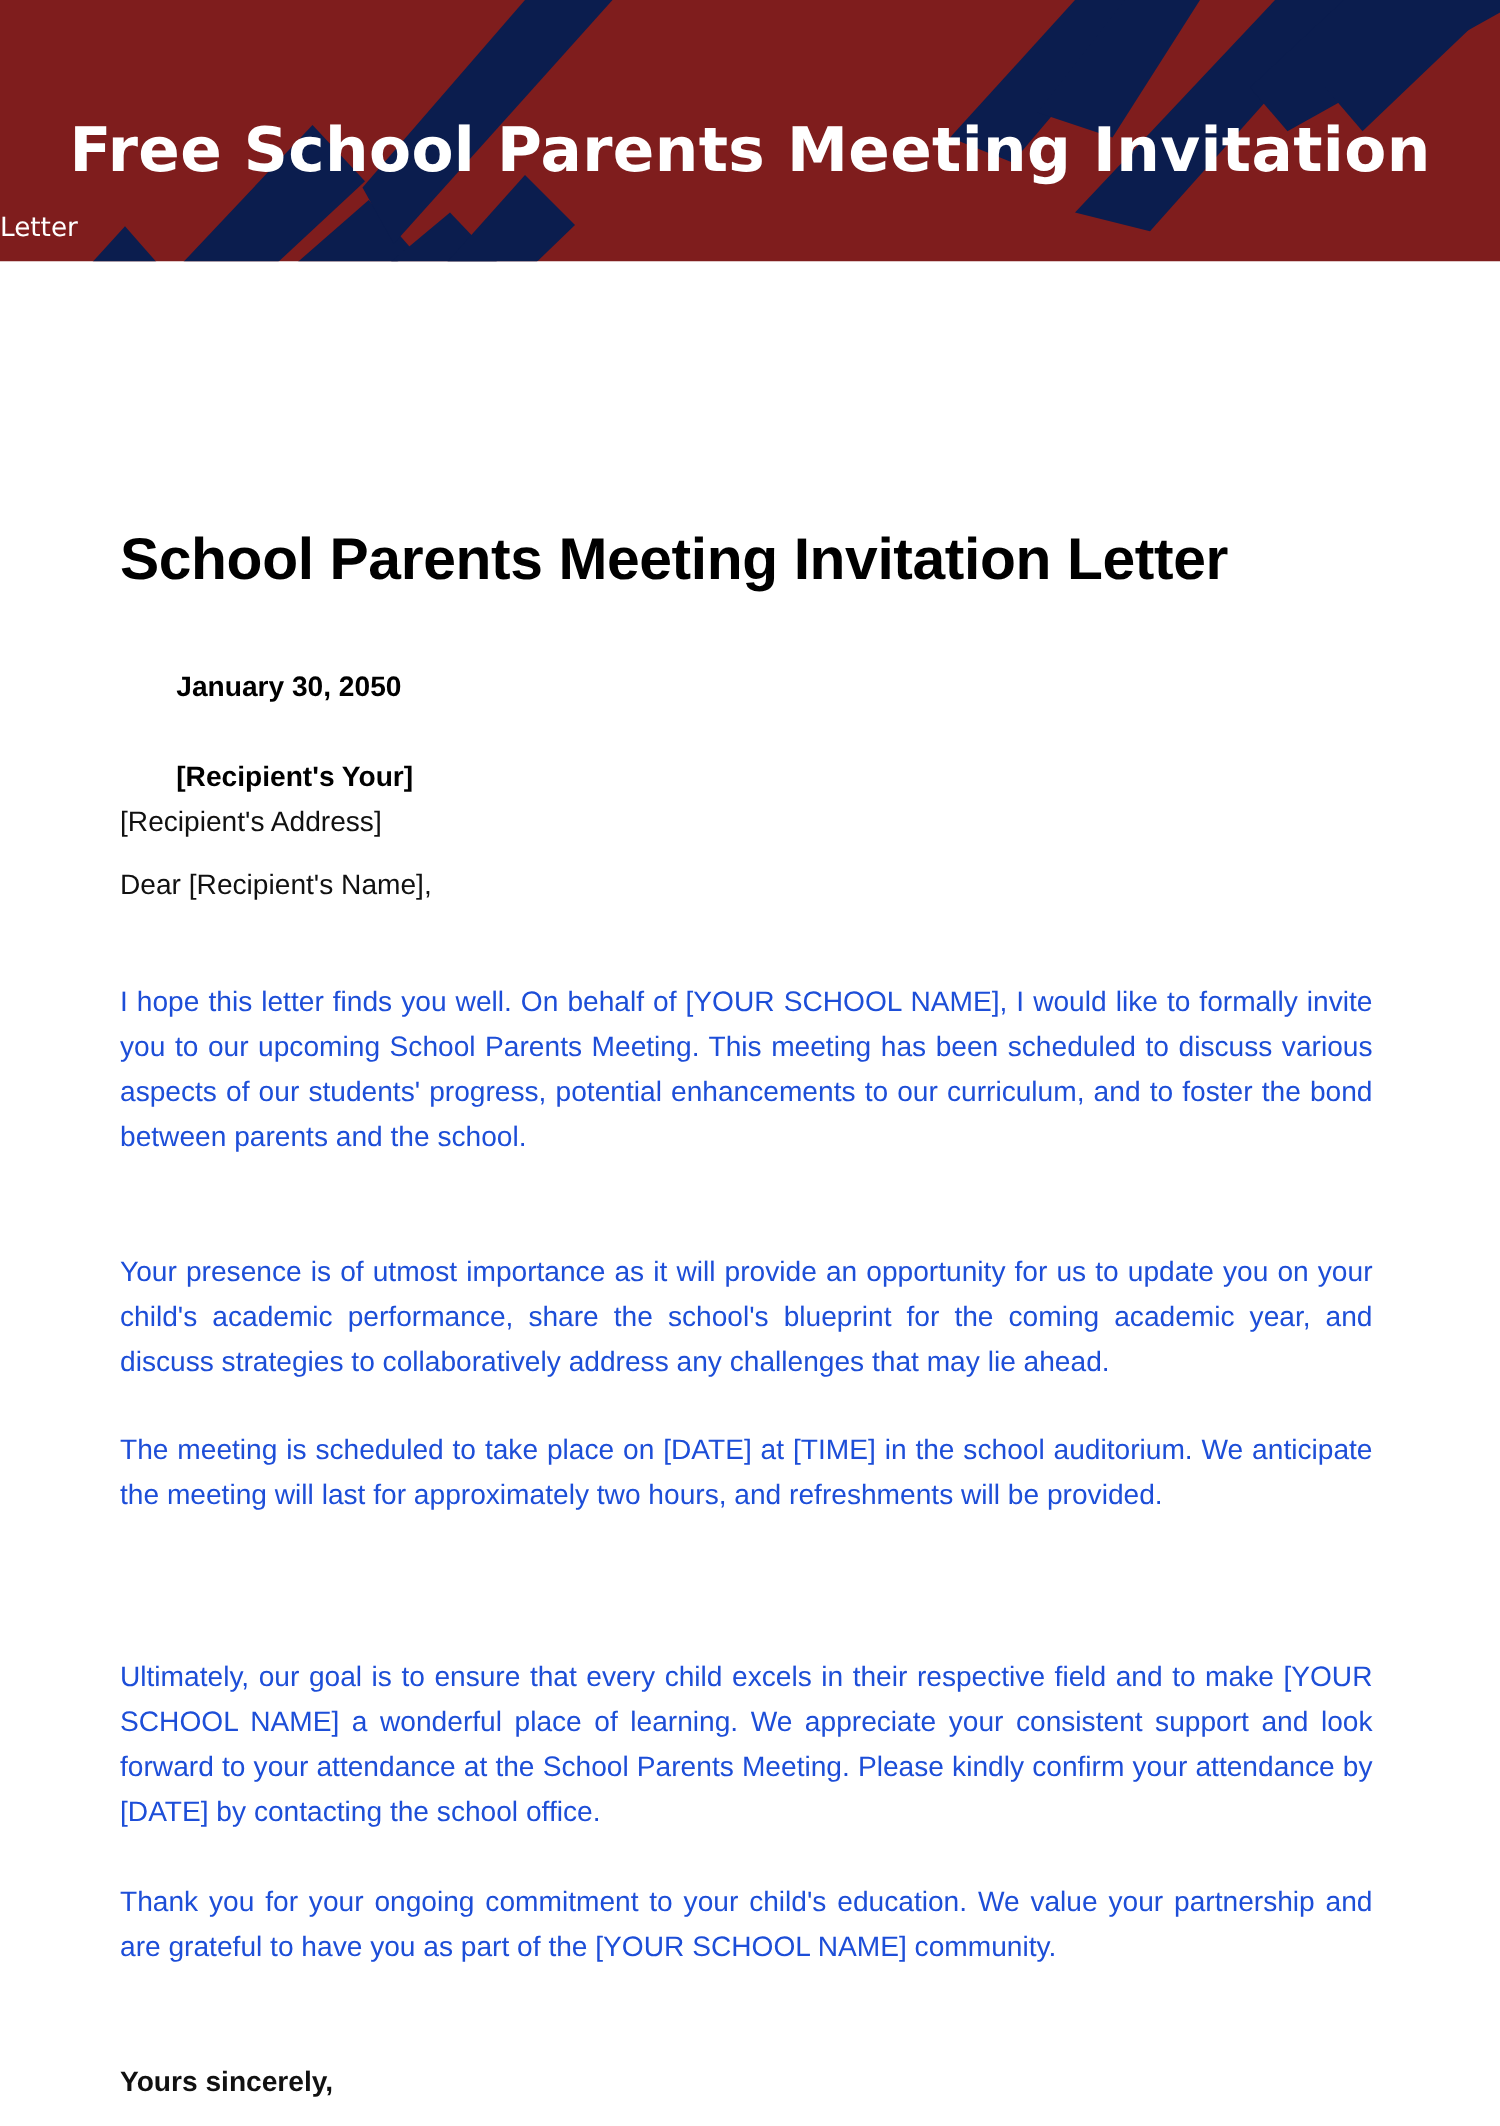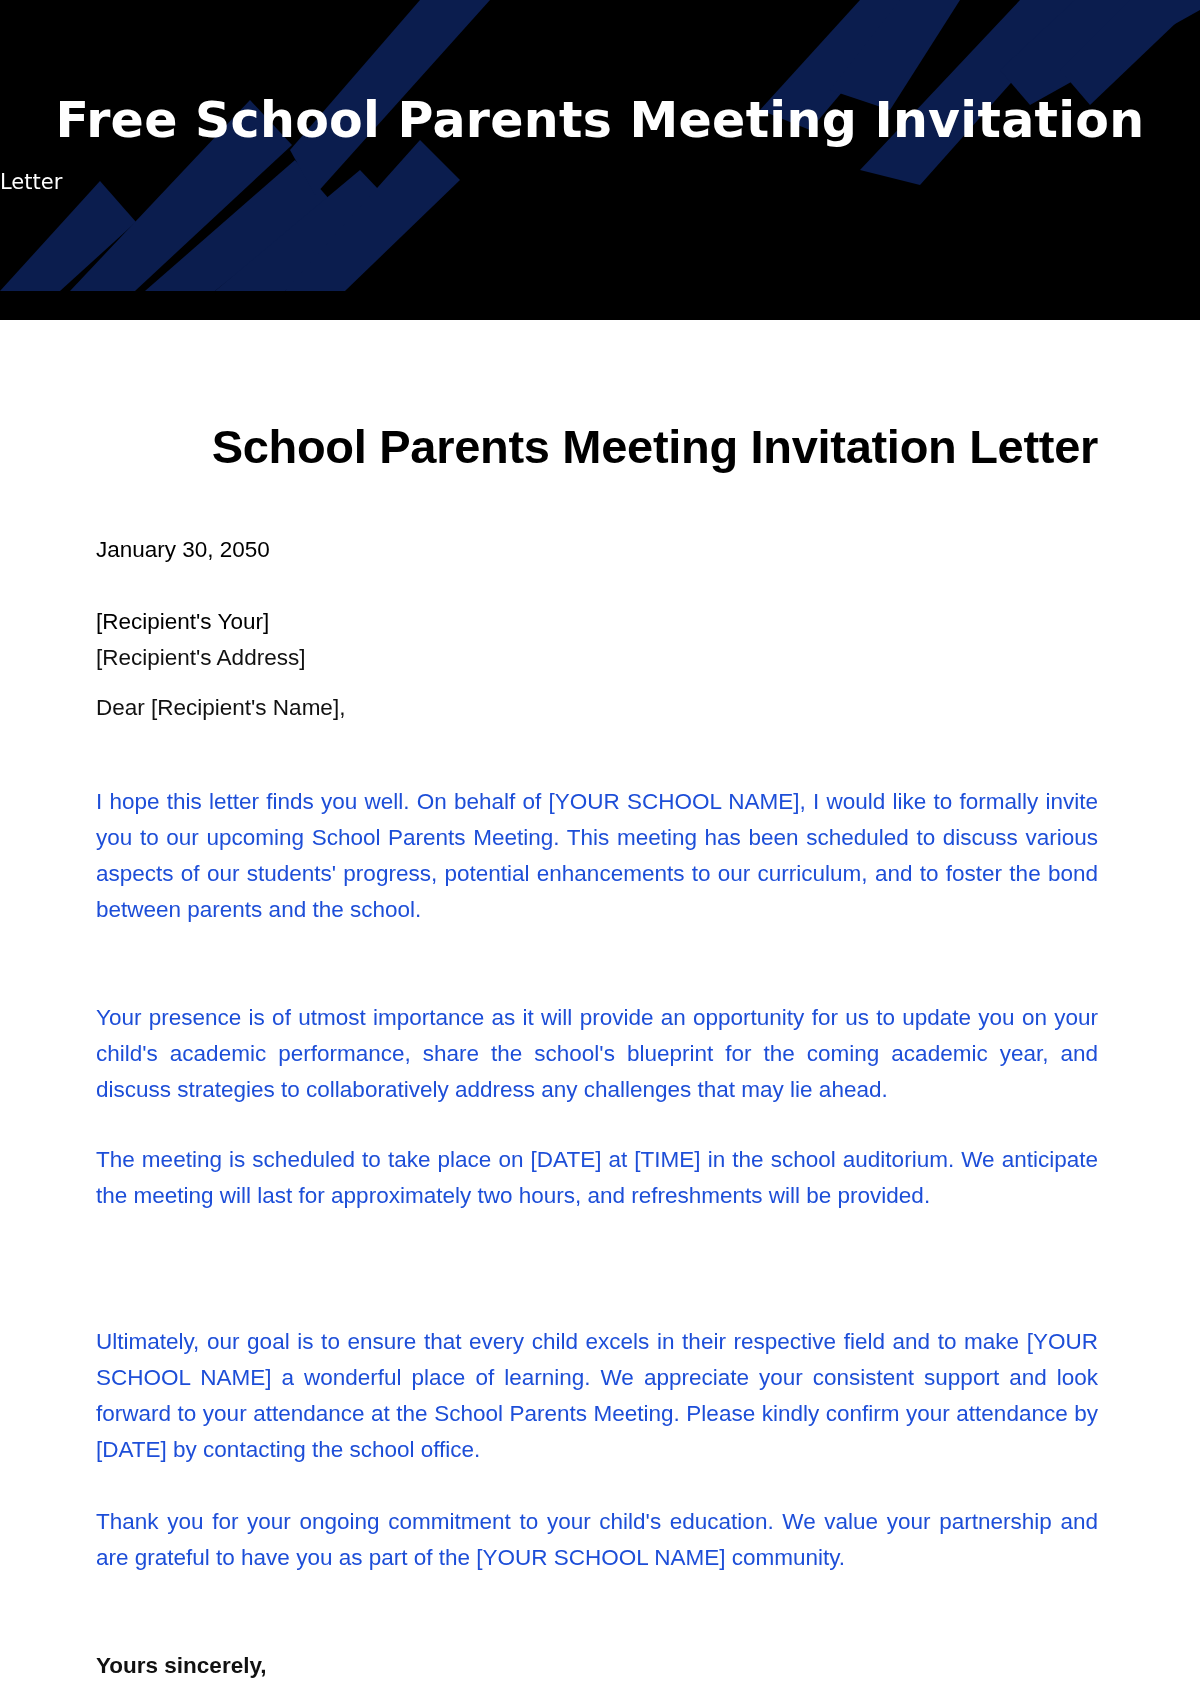--- a/index.html
+++ b/index.html
@@ -1,24 +1,24 @@
 <!DOCTYPE html>
 <html><head>
 <meta charset="utf-8">
 <style>
   html, body { margin: 0; padding: 0; }
   body { width: 1200px; height: 1701px; overflow: hidden; background: #ffffff; font-family: "Liberation Sans", sans-serif; color: #111; }
-  .banner { position: relative; width: 1200px; height: 320px; background: #000000; overflow: hidden; }
+  .banner { position: relative; width: 1200px; height: 209px; background: #7f1d1d; overflow: hidden; }
   .banner svg { position: absolute; left: 0; top: 0; }
   .banner-title { position: absolute; left: 0; right: 0; top: 92px; text-align: center; color: #fff; font-family: "DejaVu Sans", sans-serif; font-weight: bold; font-size: 49px; letter-spacing: 0.3px; }
   .banner-sub { position: absolute; left: 0; right: 0; top: 170px; text-align: left; color: #fff; font-family: "DejaVu Sans", sans-serif; font-size: 21px; }
   .doc { position: absolute; left: 96px; width: 1002px; top: 291px; }
-  .doc-title { position: absolute; left: 0; right: 0; top: 128px; text-align: right; font-weight: bold; font-size: 47px; color: #000; letter-spacing: -0.3px; }
+  .doc-title { position: absolute; left: 0; right: 0; top: 128px; text-align: left; font-weight: bold; font-size: 47px; color: #000; letter-spacing: -0.3px; }
   .line { position: absolute; left: 0; font-size: 22.5px; line-height: 36px; color: #111; }
-  .bold { font-weight: normal; color: #000; }
+  .bold { font-weight: bold; color: #000; margin-left: 45px; }
   .para { position: absolute; left: 0; width: 1002px; font-size: 22.5px; line-height: 36px; text-align: justify; color: #1d4ed8; }
 </style>
 </head>
 <body>
 
 <div class="banner">
   <svg width="1200" height="291">
     <g fill="#0b1d4e">
       <polygon points="0,291 100,181 136,222 60,291"></polygon>
       <polygon points="70,291 250,100 292,145 135,291"></polygon>

